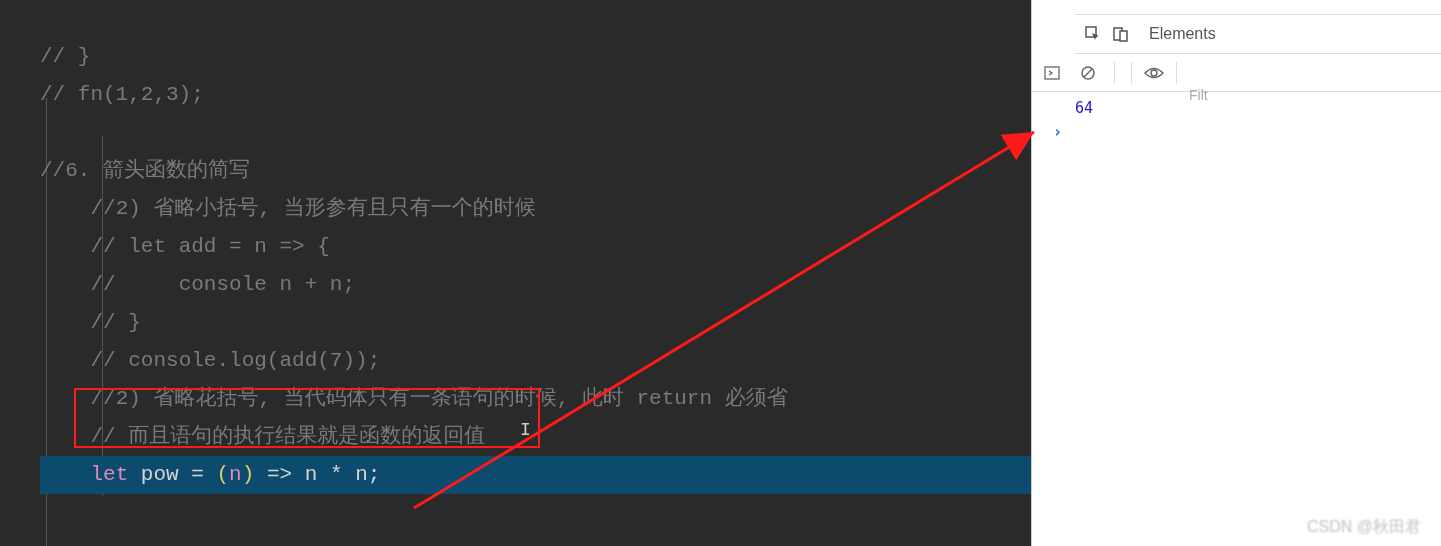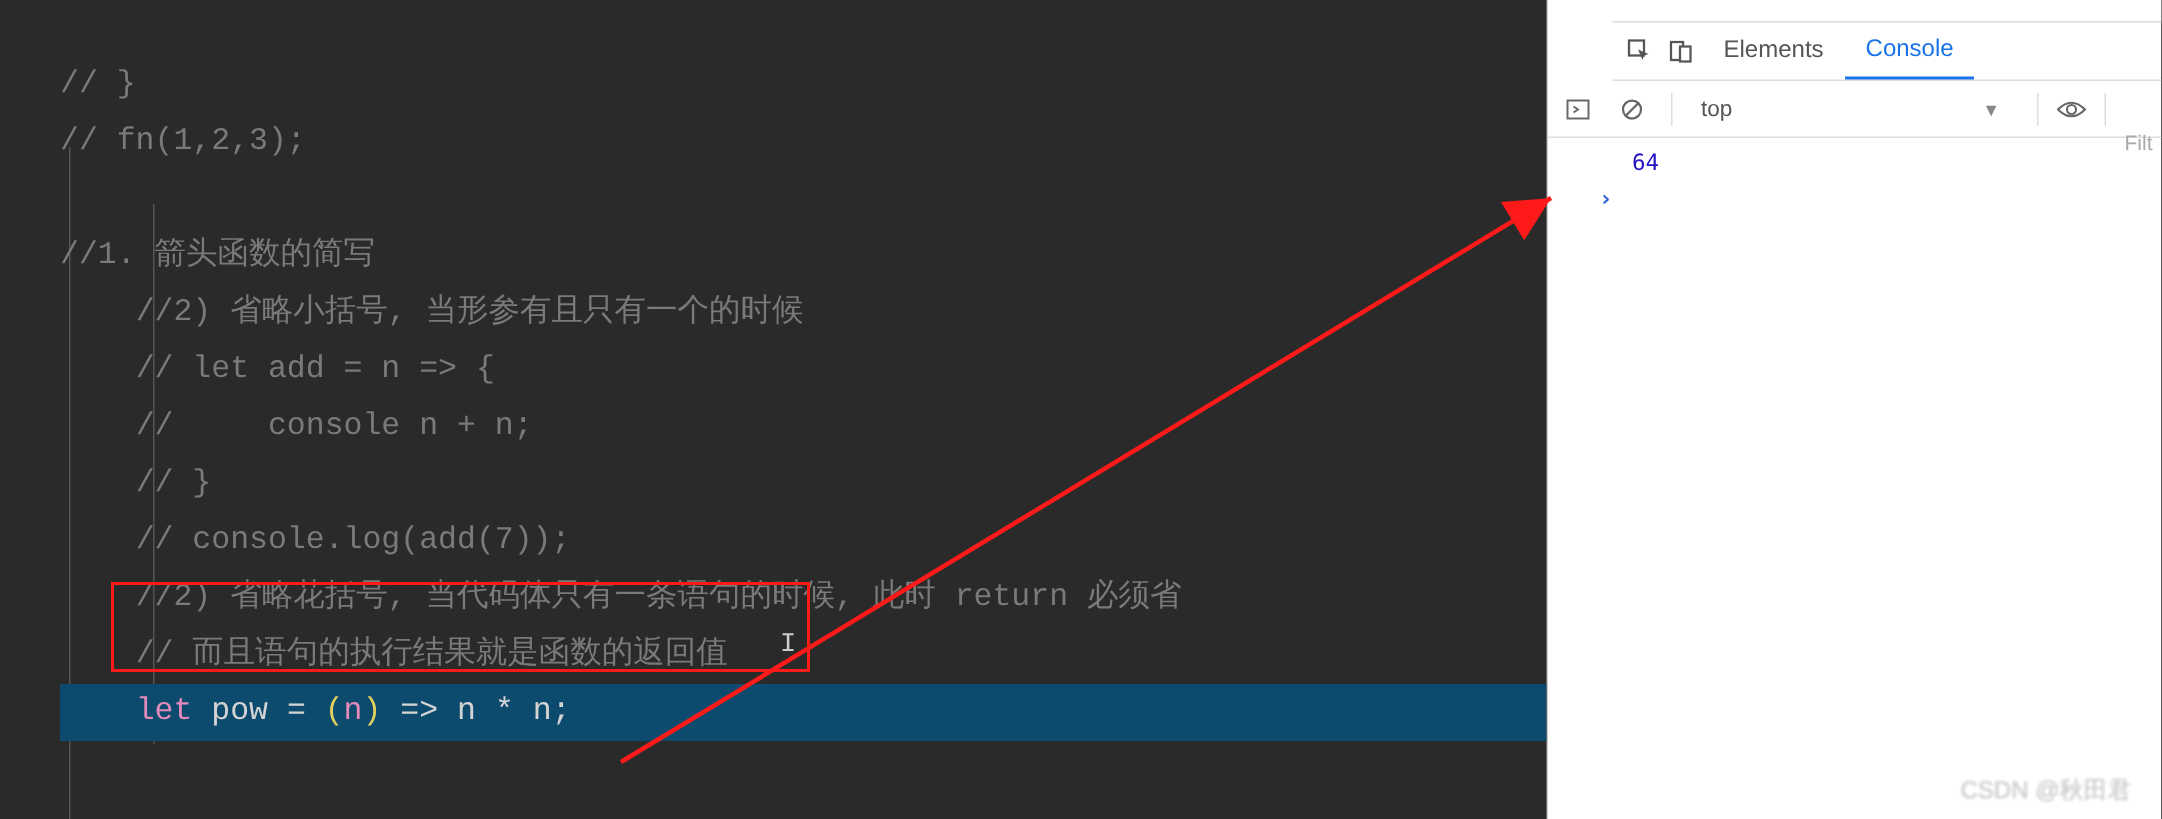--- a/index.html
+++ b/index.html
@@ -139,21 +139,21 @@
   .dt-context .chev { color: #888; font-size: 12px; margin-left: auto; margin-right: 6px; }
   .dt-filter { color: #aaa; font-size: 14px; margin-top: 44px; }
   .dt-console {
     padding: 4px 0;
     font-family: Consolas, monospace;
     font-size: 15px;
   }
   .dt-row {
     display: flex;
     align-items: center;
-    padding: 2px 20px 2px 56px;
+    padding: 2px 20px 2px 43px;
     min-height: 24px;
   }
   .dt-output { color: #2213c7; }
   .dt-prompt::before {
     content: "";
   }
   .dt-prompt-icon {
     position: absolute;
     margin-left: -22px;
     color: #2962d6;
@@ -174,21 +174,21 @@
 </head>
 <body>
 
 <div class="editor">
   <div class="gutter-line"></div>
   <div class="indent-line2"></div>
   <div class="code">
 <span class="comment">// }</span>
 <span class="comment">// fn(1,2,3);</span>
 
-<span class="comment">//1. 箭头函数的简写</span>
+<span class="comment">//6. 箭头函数的简写</span>
     <span class="comment">//2) 省略小括号, 当形参有且只有一个的时候</span>
     <span class="comment">// let add = n =&gt; {</span>
     <span class="comment">//     console n + n;</span>
     <span class="comment">// }</span>
     <span class="comment">// console.log(add(7));</span>
     <span class="comment">//2) 省略花括号, 当代码体只有一条语句的时候, 此时 return 必须省</span>
     <span class="comment">// 而且语句的执行结果就是函数的返回值</span>
 <span class="highlight-line">    <span class="keyword">let</span> <span class="ident">pow</span><span class="op"> = </span><span class="paren-y">(</span><span class="param">n</span><span class="paren-y">)</span><span class="op"> =&gt; </span><span class="ident">n</span><span class="op"> * </span><span class="ident">n</span><span class="punct">;</span></span>
 
     
@@ -216,40 +216,35 @@
           <path d="M8 8 L15 11 L12 12 L11 15 z" fill="#555"></path>
         </svg>
     </div>
     <div class="dt-icon">
       <svg width="18" height="18" viewBox="0 0 18 18">
           <rect x="2" y="3" width="8" height="12" fill="none" stroke="#555" stroke-width="1.5"></rect>
           <rect x="8" y="6" width="7" height="10" fill="#fff" stroke="#555" stroke-width="1.5"></rect>
         </svg>
     </div>
     <div class="dt-tab">Elements</div>
-    <div class="dt-tab active">Console</div>
   </div>
   <div class="dt-toolbar">
     <div class="dt-icon">
       <svg width="16" height="16" viewBox="0 0 16 16">
           <rect x="1" y="2" width="14" height="12" fill="none" stroke="#666" stroke-width="1.3"></rect>
           <path d="M5 6 L8 8 L5 10" fill="none" stroke="#666" stroke-width="1.3"></path>
         </svg>
     </div>
     <div class="dt-icon">
       <svg width="16" height="16" viewBox="0 0 16 16">
           <circle cx="8" cy="8" r="6" fill="none" stroke="#666" stroke-width="1.5"></circle>
           <line x1="4" y1="12" x2="12" y2="4" stroke="#666" stroke-width="1.5"></line>
         </svg>
     </div>
     <div class="sep"></div>
-    <div class="dt-context">
-      <span>top</span>
-      <span class="chev">▼</span>
-    </div>
     <div class="sep"></div>
     <span class="eye-icon">
       <svg width="20" height="14" viewBox="0 0 20 14">
           <path d="M1 7 Q10 -2 19 7 Q10 16 1 7 Z" fill="none" stroke="#666" stroke-width="1.4"></path>
           <circle cx="10" cy="7" r="3" fill="none" stroke="#666" stroke-width="1.4"></circle>
         </svg>
     </span>
     <div class="sep"></div>
     <span class="dt-filter">Filt</span>
   </div>

